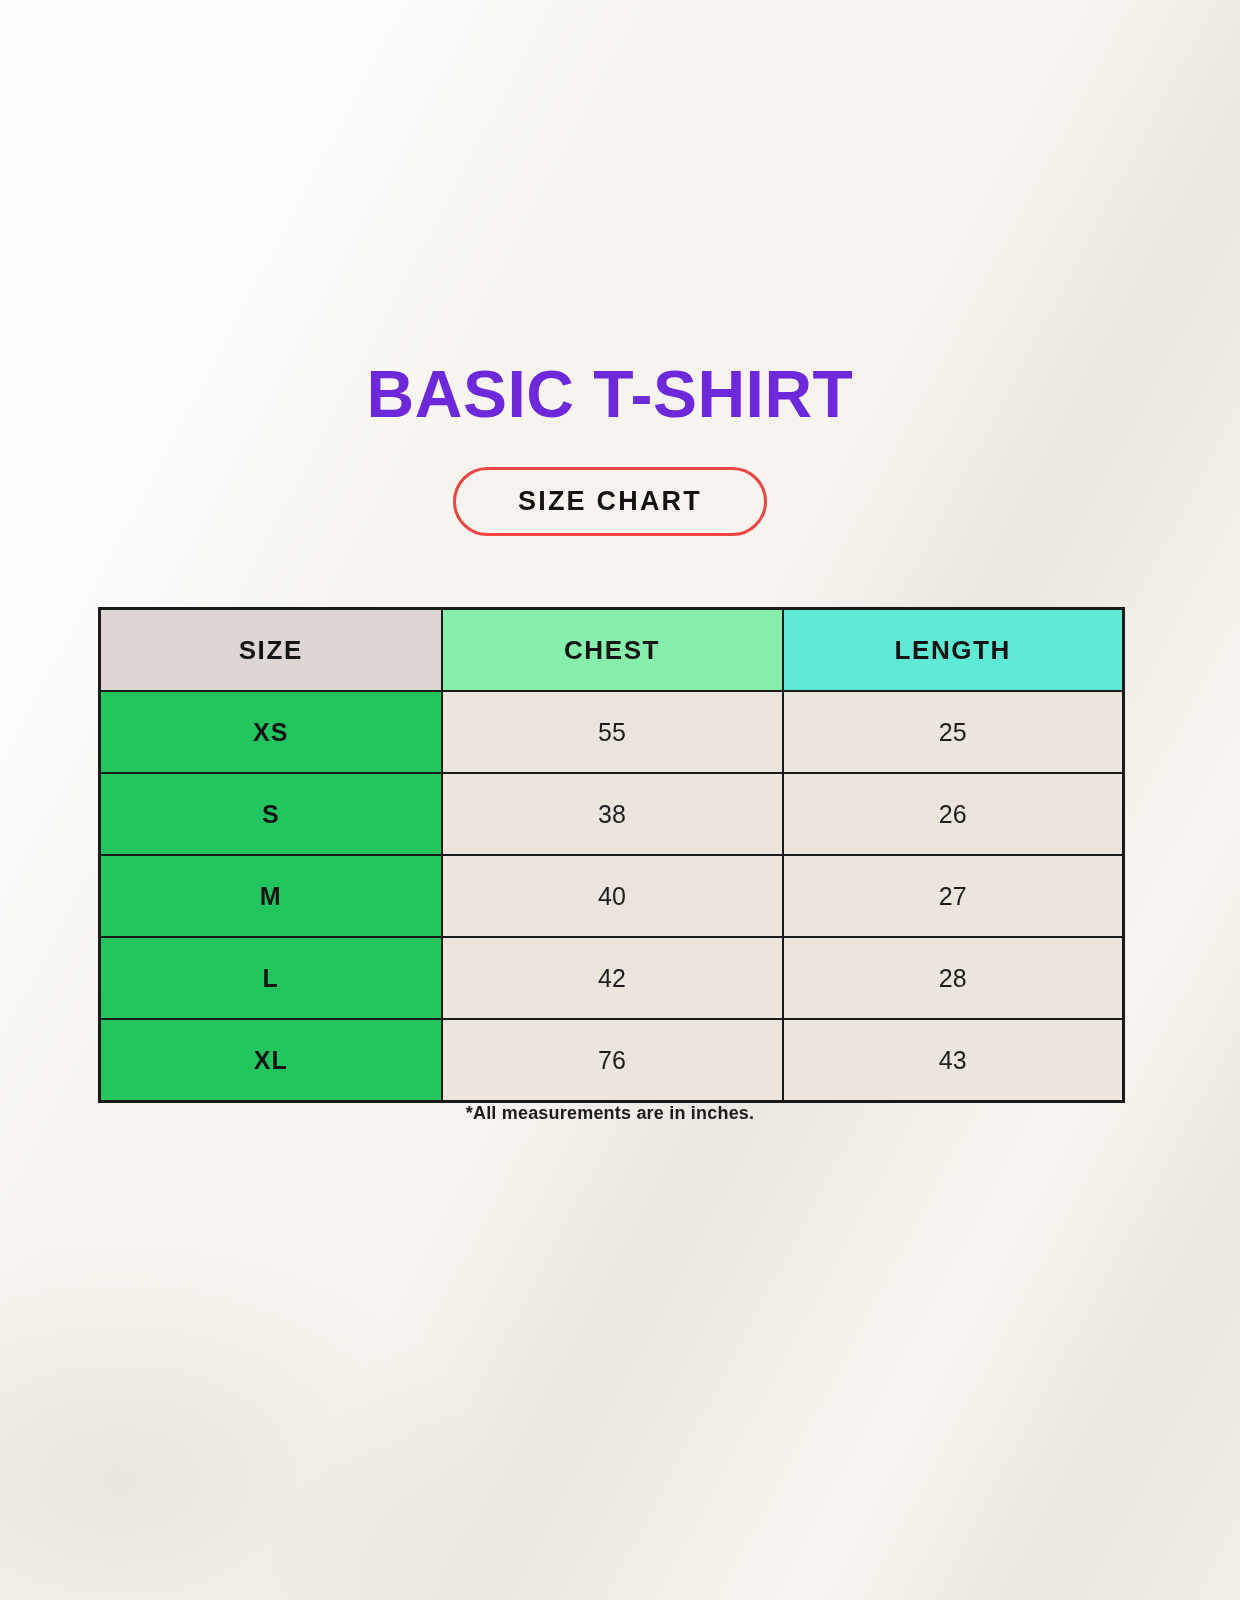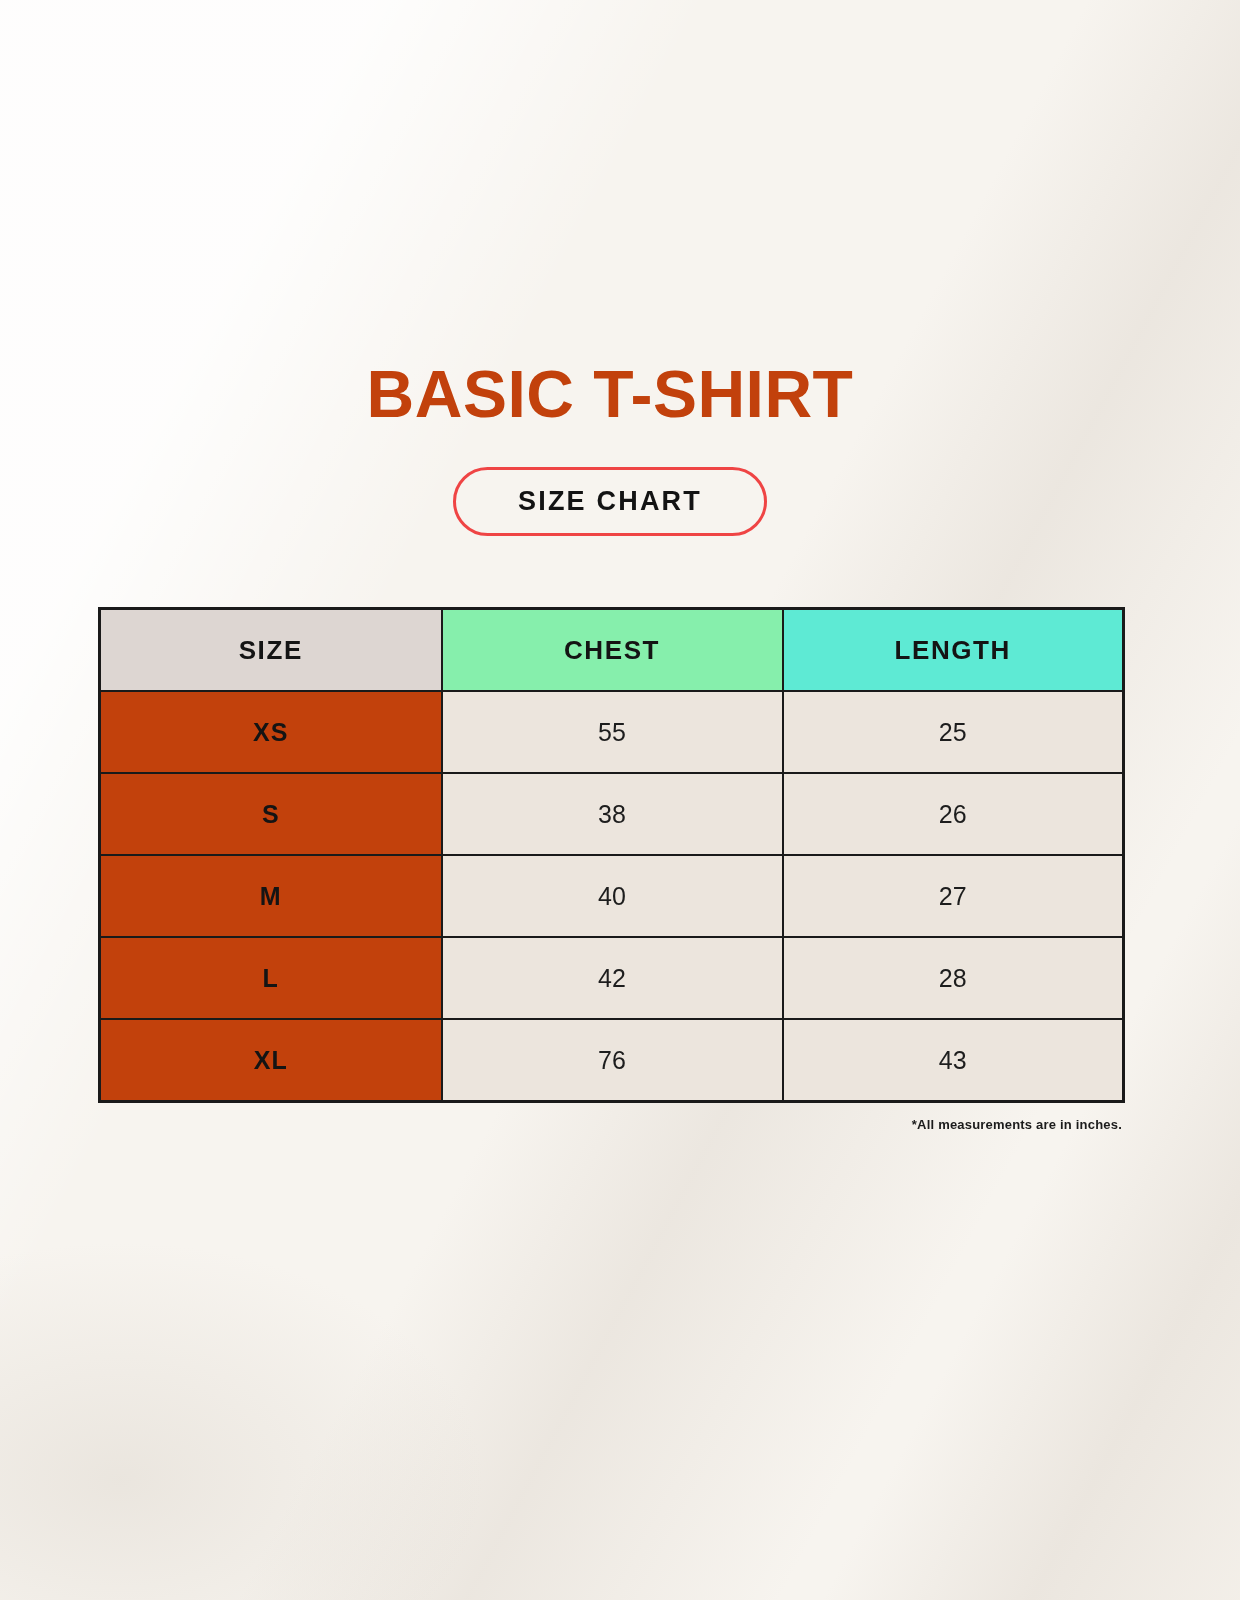--- a/index.html
+++ b/index.html
@@ -59,21 +59,21 @@
     position: absolute;
     left: 98px;
     top: 360px;
     width: 1024px;
   }
 
   .title {
     font-size: 66px;
     font-weight: bold;
     letter-spacing: 0.5px;
-    color: #c2410c;
+    color: #6d28d9;
     text-align: center;
     line-height: 1.05;
     margin: 0;
   }
 
   .pill-wrap {
     display: flex;
     justify-content: center;
     margin-top: 38px;
   }
@@ -112,37 +112,37 @@
     font-weight: bold;
     letter-spacing: 1.6px;
     color: #141414;
     height: 88px;
   }
   th.h-size { background: #ddd6d2; }
   th.h-chest { background: #86efac; }
   th.h-length { background: #5eead4; }
 
   tbody td.c-size {
-    background: #c2410c;
+    background: #22c55e;
     font-size: 25px;
     font-weight: bold;
     letter-spacing: 1px;
     color: #141414;
   }
   tbody td.c-val {
     background: #ece5dd;
     font-size: 25px;
     font-weight: normal;
     color: #1d1d1d;
   }
 
   .footnote {
-    margin-top: 14px;
-    text-align: right;
-    font-size: 13px;
+    margin-top: 0;
+    text-align: center;
+    font-size: 18px;
     font-weight: bold;
     color: #1b1b1b;
     letter-spacing: 0.2px;
   }
 </style>
 </head>
 <body>
 
 <div class="page">
 

